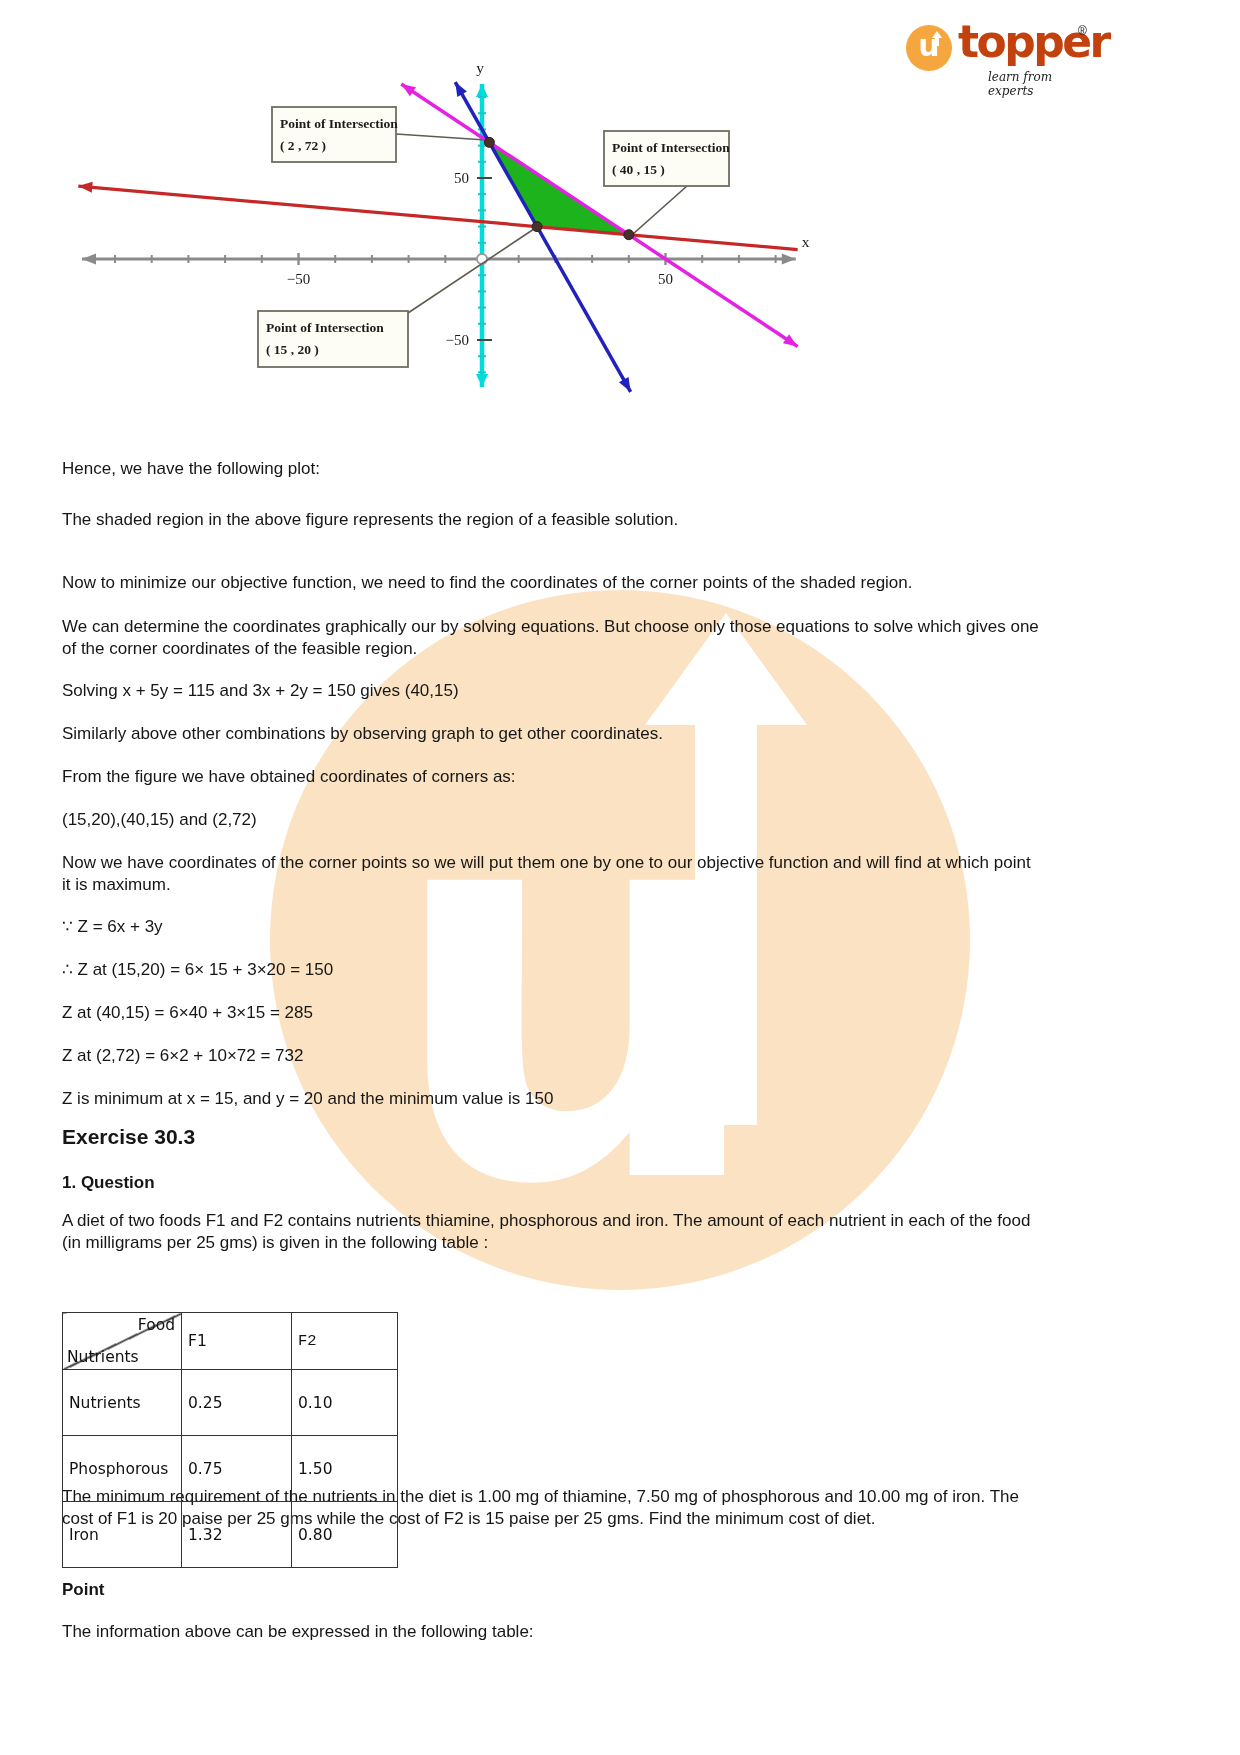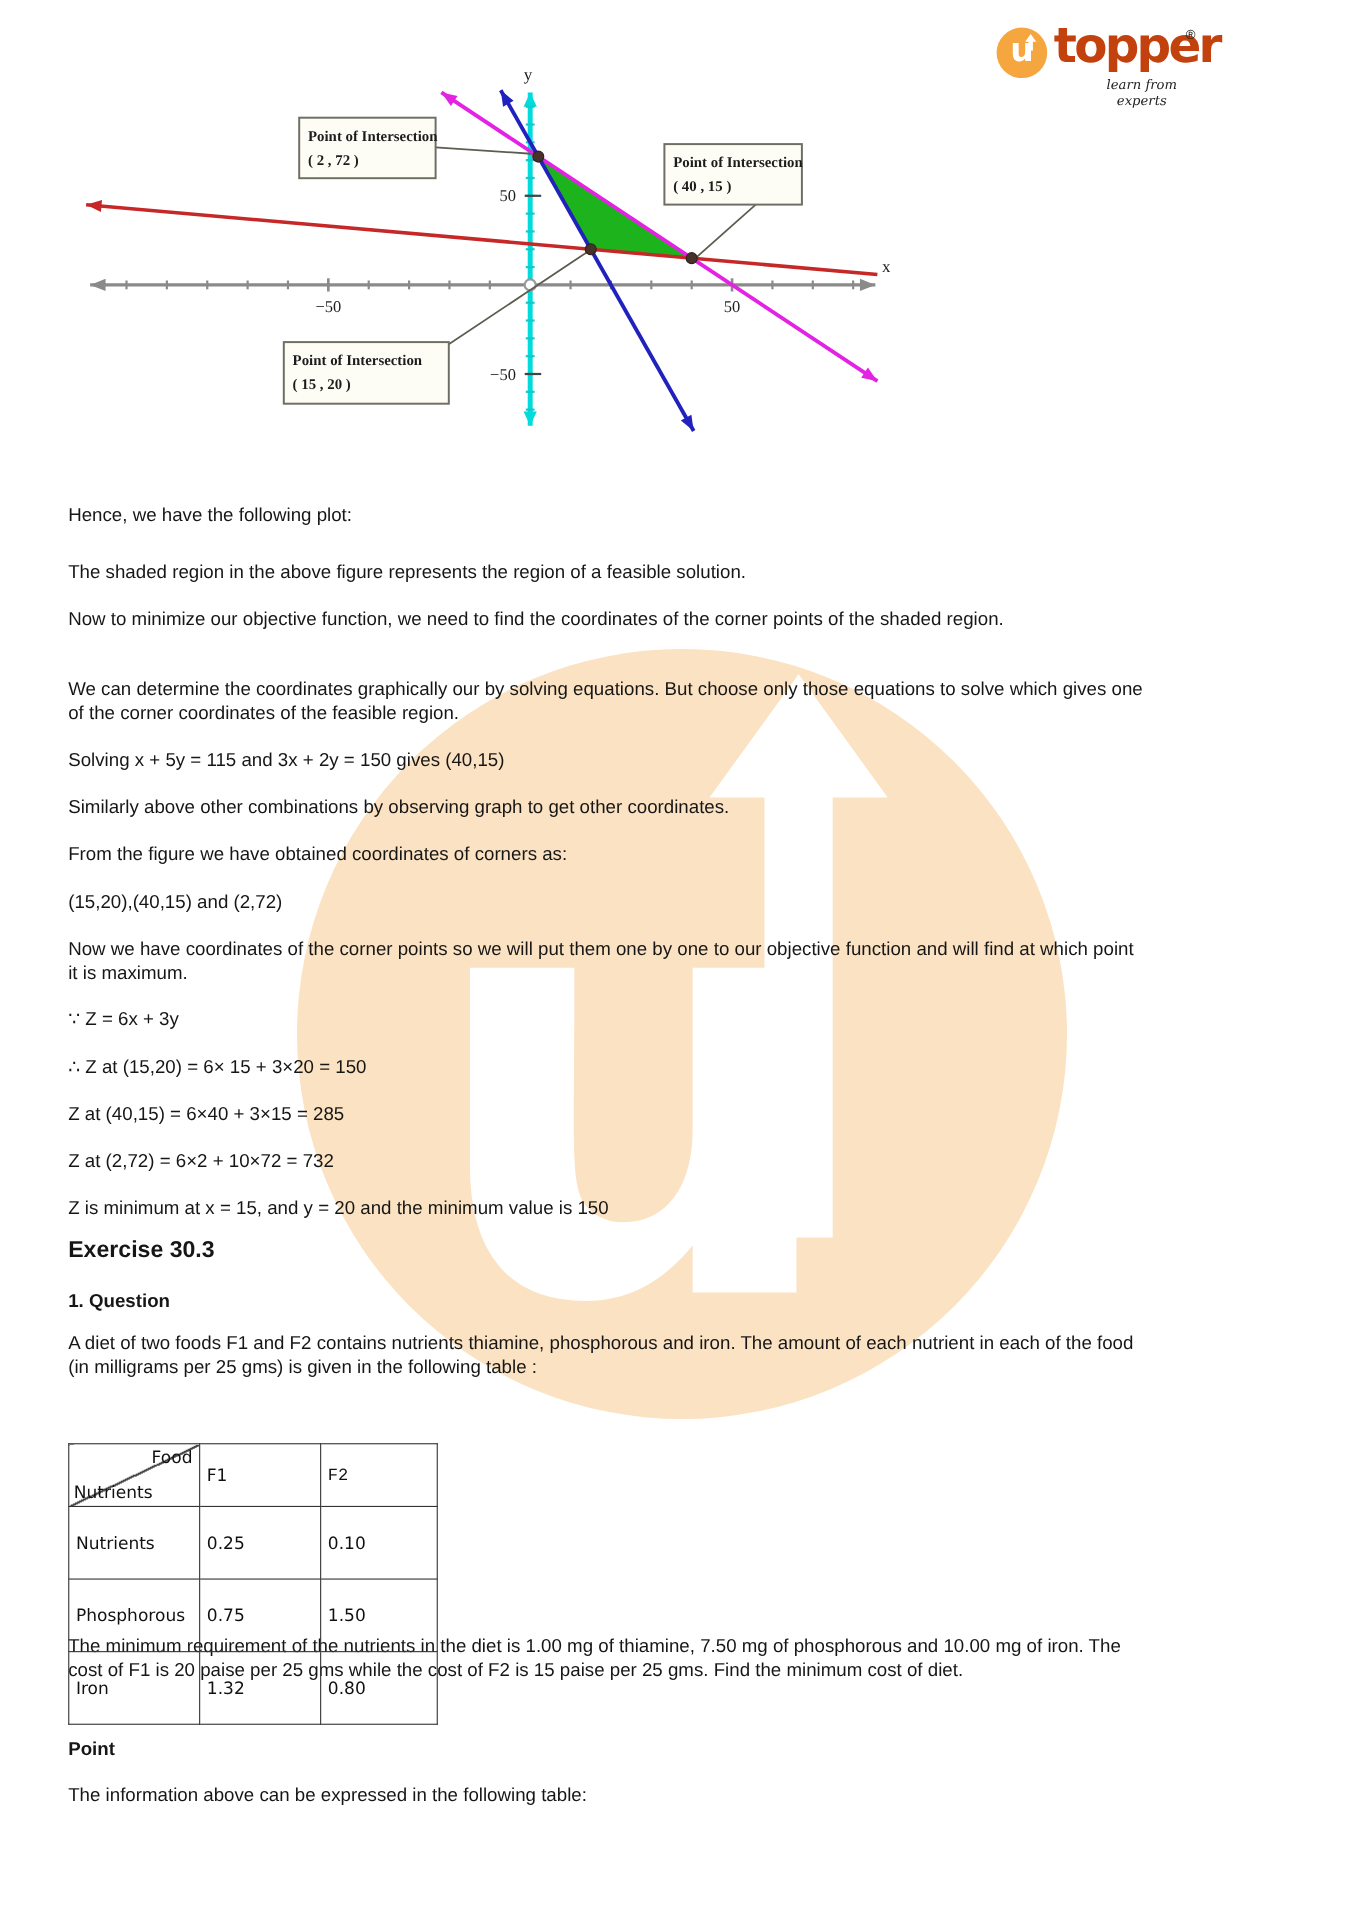--- a/index.html
+++ b/index.html
@@ -23,21 +23,21 @@
     background:var(--accent-orange);}
   .logo-u{position:absolute;left:0;top:3px;width:100%;text-align:center;
     color:#fff;font-size:30px;font-weight:bold;font-family:"DejaVu Sans", sans-serif;}
   .logo-arrow-head{position:absolute;left:26px;top:6px;width:0;height:0;
     border-left:5px solid transparent;border-right:5px solid transparent;
     border-bottom:7px solid #ffffff;}
   .logo-arrow-stem{position:absolute;left:29px;top:11px;width:4px;height:10px;background:#ffffff;}
   .logo-brand{position:absolute;left:52px;top:-6px;font-size:44px;font-weight:800;
     letter-spacing:-2.5px;color:#c2410c;font-family:"DejaVu Sans", sans-serif;}
   .logo-reg{position:absolute;left:172px;top:2px;font-size:12px;color:#1b1b1b;}
-  .logo-tagline{position:absolute;left:82px;top:48px;width:100px;text-align:center;
+  .logo-tagline{position:absolute;left:82px;top:48px;width:100px;text-align:left;
     font-family:"DejaVu Serif", serif;font-style:italic;font-size:12px;color:#222;}
   
   .watermark{position:absolute;left:265px;top:575px;width:710px;height:720px;z-index:0;}
   #graph{position:absolute;left:0;top:0;z-index:1;}
   
   .nutrient-table{position:absolute;left:62px;top:1312px;border-collapse:collapse;z-index:1;
     font-family:"DejaVu Sans", sans-serif;font-size:15.5px;color:#111;}
   .nutrient-table td{border:1.6px solid var(--border-dark);padding:19px 6px;vertical-align:middle;}
   .corner-cell{width:118px;height:50px;padding:0 !important;position:relative;
     background:linear-gradient(to bottom right,transparent calc(50% - 1px),#444 calc(50% - 1px),#444 calc(50% + 1px),transparent calc(50% + 1px));}
@@ -157,21 +157,21 @@
       <text x="612" y="152" font-family="&quot;Liberation Serif&quot;, serif" font-size="13.5" fill="#1c1c1c" font-weight="bold">Point of Intersection</text>
       <text x="612" y="174" font-family="&quot;Liberation Serif&quot;, serif" font-size="13.5" fill="#1c1c1c" font-weight="bold">( 40 , 15 )</text>
       <rect x="258" y="311" width="150" height="56" fill="#fdfdf6" stroke="#6e6e64" stroke-width="1.8"></rect>
       <text x="266" y="332" font-family="&quot;Liberation Serif&quot;, serif" font-size="13.5" fill="#1c1c1c" font-weight="bold">Point of Intersection</text>
       <text x="266" y="354" font-family="&quot;Liberation Serif&quot;, serif" font-size="13.5" fill="#1c1c1c" font-weight="bold">( 15 , 20 )</text>
     </g>
   </svg>
 
 <p class="para" style="top:458px">Hence, we have the following plot:</p>
 <p class="para" style="top:509px">The shaded region in the above figure represents the region of a feasible solution.</p>
-<p class="para" style="top:552px">Now to minimize our objective function, we need to find the coordinates of the corner points of the shaded region.</p>
+<p class="para" style="top:572px">Now to minimize our objective function, we need to find the coordinates of the corner points of the shaded region.</p>
 <p class="para" style="top:616px">We can determine the coordinates graphically our by solving equations. But choose only those equations to solve which gives one of the corner coordinates of the feasible region.</p>
 <p class="para" style="top:680px">Solving x + 5y = 115 and 3x + 2y = 150 gives (40,15)</p>
 <p class="para" style="top:723px">Similarly above other combinations by observing graph to get other coordinates.</p>
 <p class="para" style="top:766px">From the figure we have obtained coordinates of corners as:</p>
 <p class="para" style="top:809px">(15,20),(40,15) and (2,72)</p>
 <p class="para" style="top:852px">Now we have coordinates of the corner points so we will put them one by one to our objective function and will find at which point it is maximum.</p>
 <p class="para" style="top:916px">∵ Z = 6x + 3y</p>
 <p class="para" style="top:959px">∴ Z at (15,20) = 6× 15 + 3×20 = 150</p>
 <p class="para" style="top:1002px">Z at (40,15) = 6×40 + 3×15 = 285</p>
 <p class="para" style="top:1045px">Z at (2,72) = 6×2 + 10×72 = 732</p>

